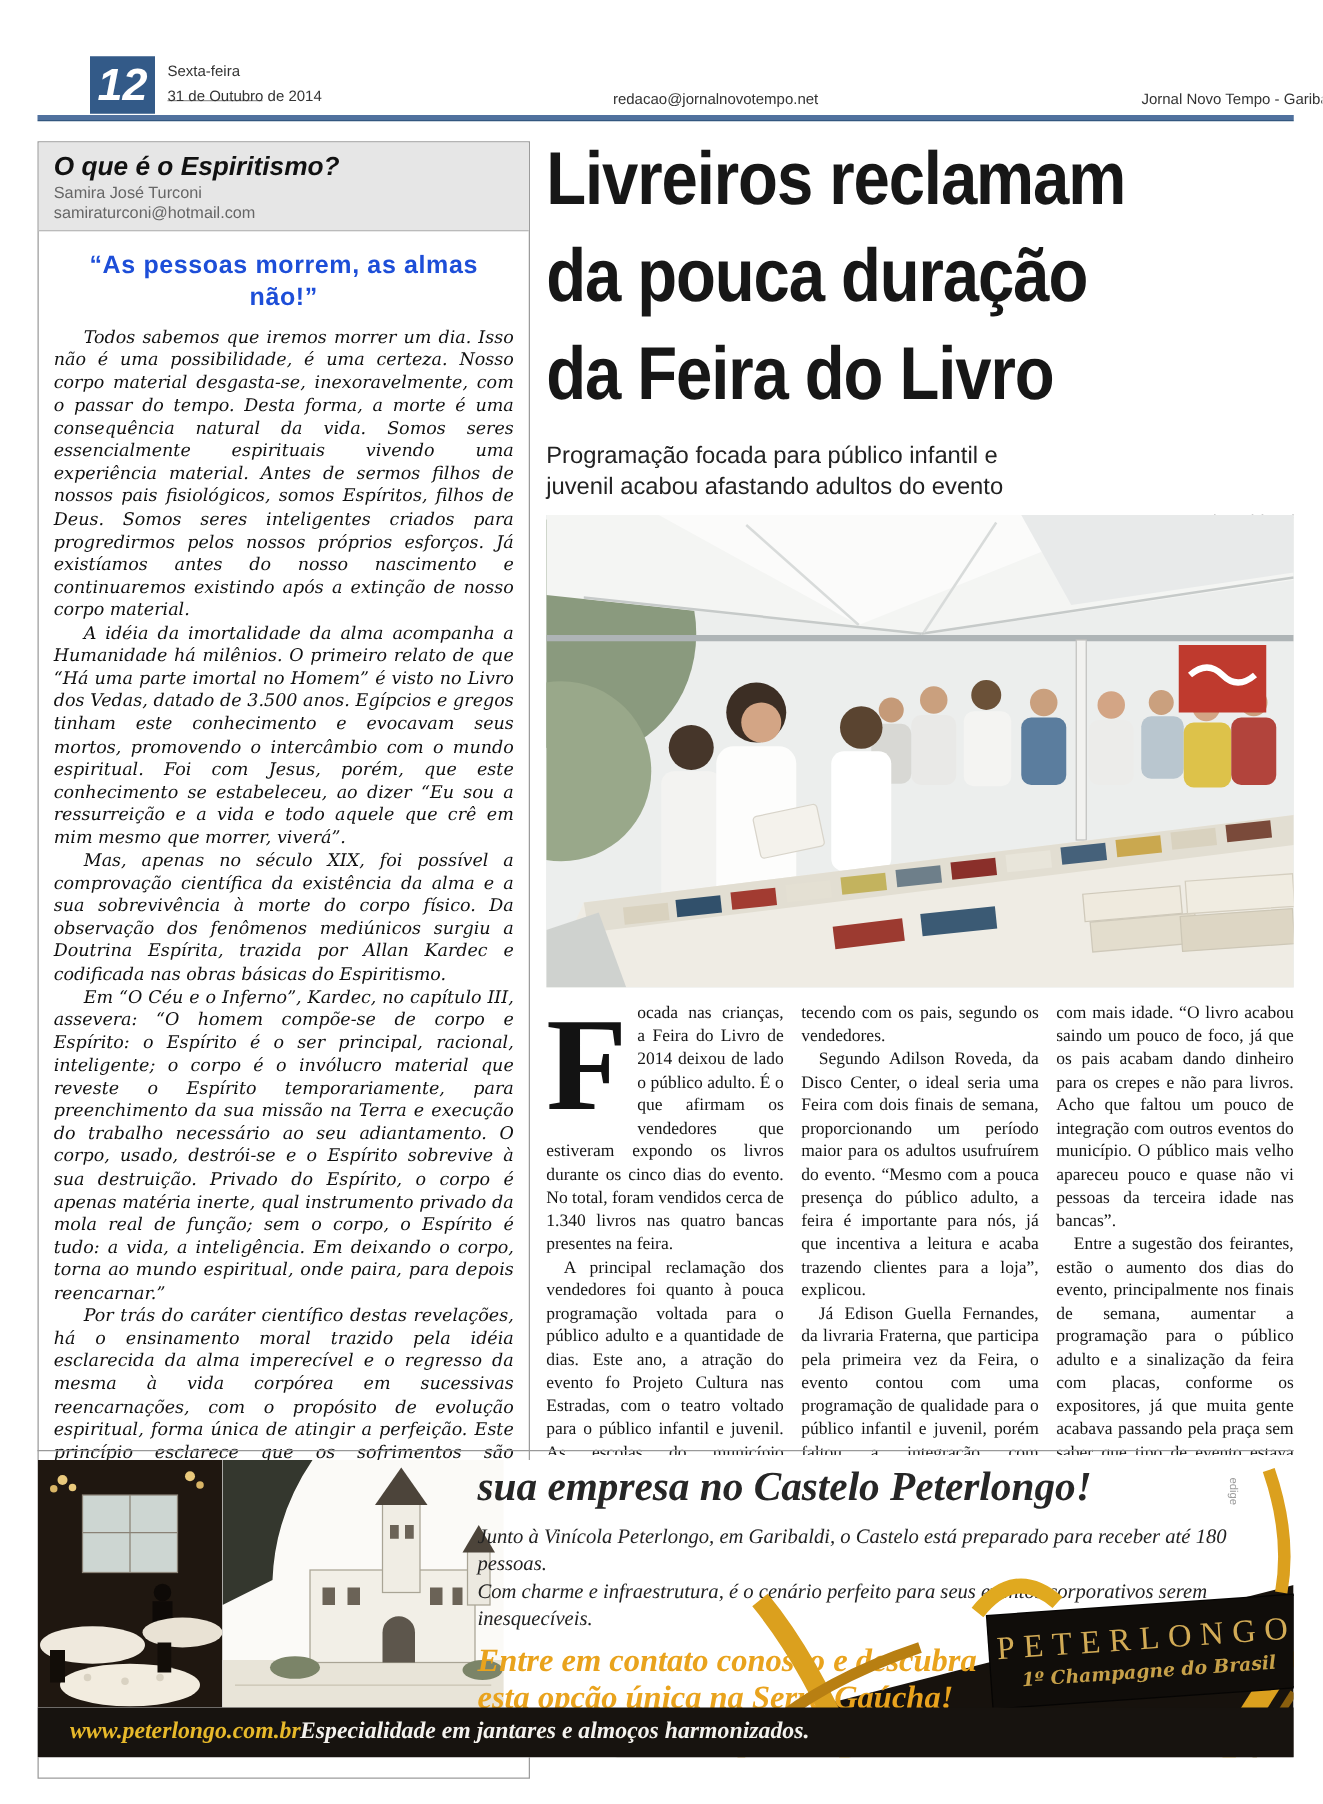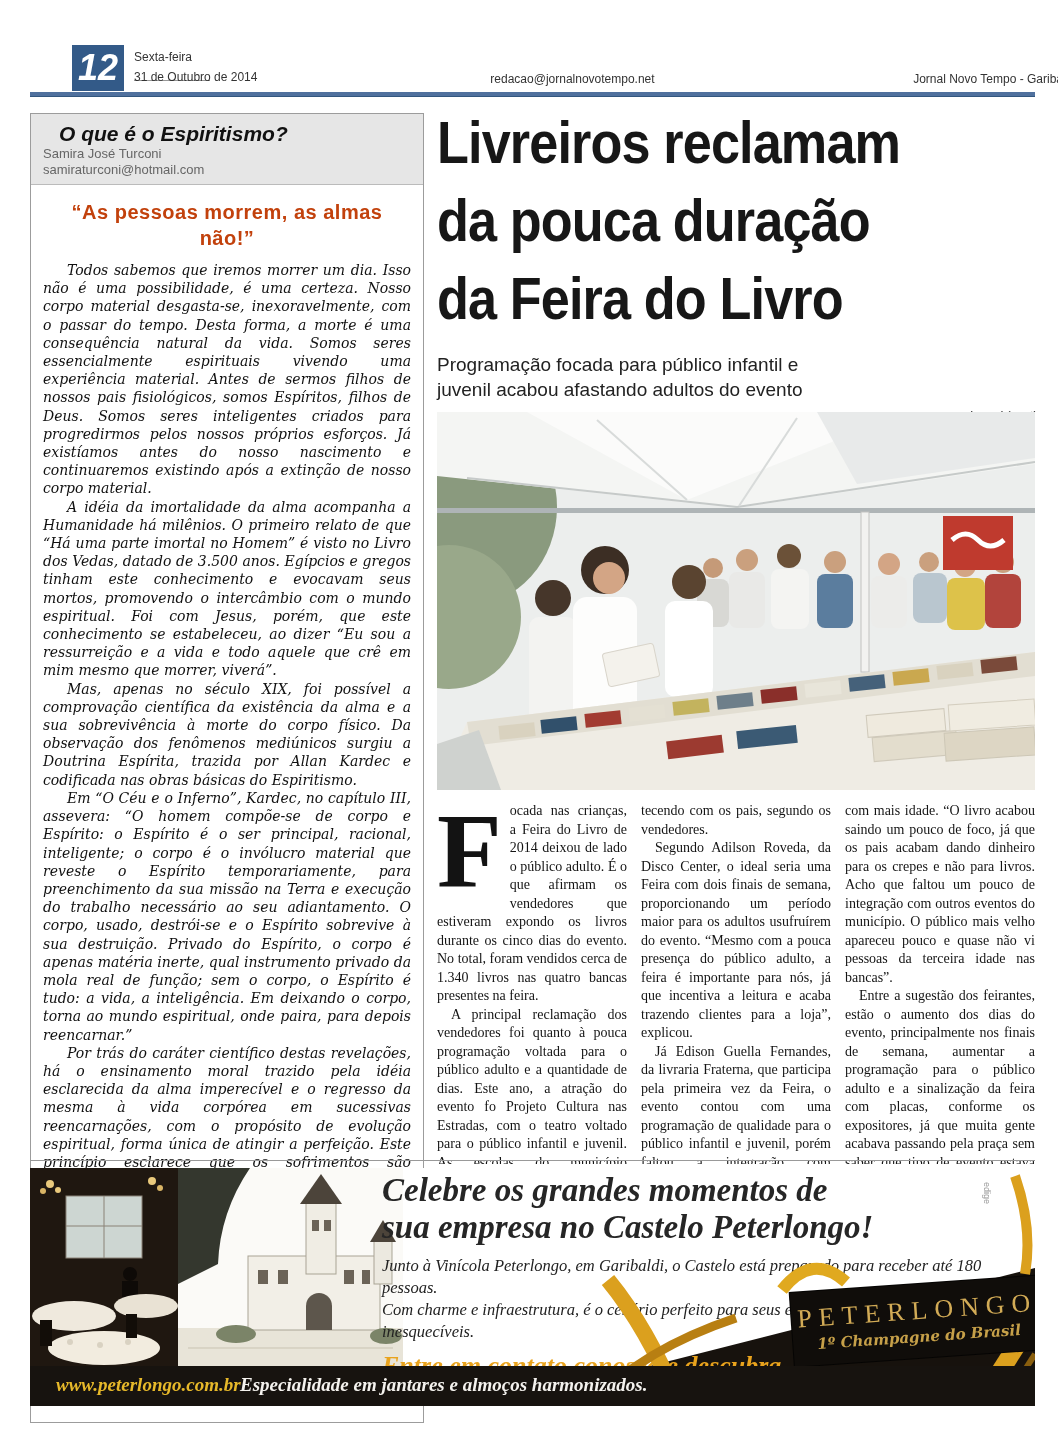--- a/index.html
+++ b/index.html
@@ -15,25 +15,25 @@
   .hdr-date{position:absolute;left:64px;top:26px;font:12px "Liberation Sans",sans-serif;color:#333;}
   .hdr-mail{position:absolute;left:0;right:0;top:28px;text-align:center;
             font:12px "Liberation Sans",sans-serif;color:#333;}
   .hdr-paper{position:absolute;right:0;top:28px;font:12px "Liberation Sans",sans-serif;color:#333;}
   .hdr-rule{position:absolute;left:30px;top:92px;width:1005px;height:0;
             border-top:4px solid #50719e;border-bottom:1px solid #33577f;}
 
   
   .op{position:absolute;left:30px;top:113px;width:392px;border:1px solid #9c9c9c;background:#fff;}
   .op-head{background:#e6e6e6;border-bottom:1px solid #bbb;padding:8px 12px 6px 12px;}
-  .op-title{font:italic 700 21px "Liberation Sans",sans-serif;color:#111;margin-left:16px;}
+  .op-title{font:italic 700 21px "Liberation Sans",sans-serif;color:#111;}
   .op-author,.op-mail{font:13px "Liberation Sans",sans-serif;color:#666;line-height:16px;}
   .op-body{padding:8px 12px 14px 12px;}
   .op-headline{font:700 20px/26px "Liberation Sans",sans-serif;letter-spacing:.5px;
-               text-align:center;margin:6px 0 10px 0;color:#c2410c;}
+               text-align:center;margin:6px 0 10px 0;color:#1d4ed8;}
   .op-body p{font:italic 14px/18.2px "DejaVu Serif",serif;text-align:justify;
              text-indent:24px;margin:0;color:#101010;}
 
   
   .art{position:absolute;left:437px;top:104px;width:598px;}
   .art-headline{font:700 60px/78px "Liberation Sans",sans-serif;color:#171717;
                 transform:scaleX(.87);transform-origin:left top;width:687px;letter-spacing:-1px;}
   .art-headline span{display:block;}
   .art-sub{margin-top:14px;font:19px/25px "Liberation Sans",sans-serif;color:#222;}
   .art-sub span{display:block;}
@@ -239,21 +239,20 @@
       <path d="M128,162 v-24 a13,13 0 0 1 26,0 v24 z" fill="#5d564c"></path>
       <ellipse cx="58" cy="166" rx="20" ry="9" fill="#7b8468"></ellipse>
       <ellipse cx="208" cy="168" rx="16" ry="8" fill="#7b8468"></ellipse>
       <line x1="10" y1="180" x2="215" y2="180" stroke="#c9c3b2"></line>
     </svg>
 
     <div class="ad-wedge"></div>
 
     <div class="ad-text">
       <div class="ad-h">
-        <span>Celebre os grandes momentos de</span>
         <span>sua empresa no Castelo Peterlongo!</span>
       </div>
       <div class="ad-b">
         <span>Junto à Vinícola Peterlongo, em Garibaldi, o Castelo está preparado para receber até 180 pessoas.</span>
         <span>Com charme e infraestrutura, é o cenário perfeito para seus eventos corporativos serem inesquecíveis.</span>
       </div>
       <div class="ad-cta">
         <span>Entre em contato conosco e descubra</span>
         <span>esta opção única na Serra Gaúcha!</span>
       </div>

